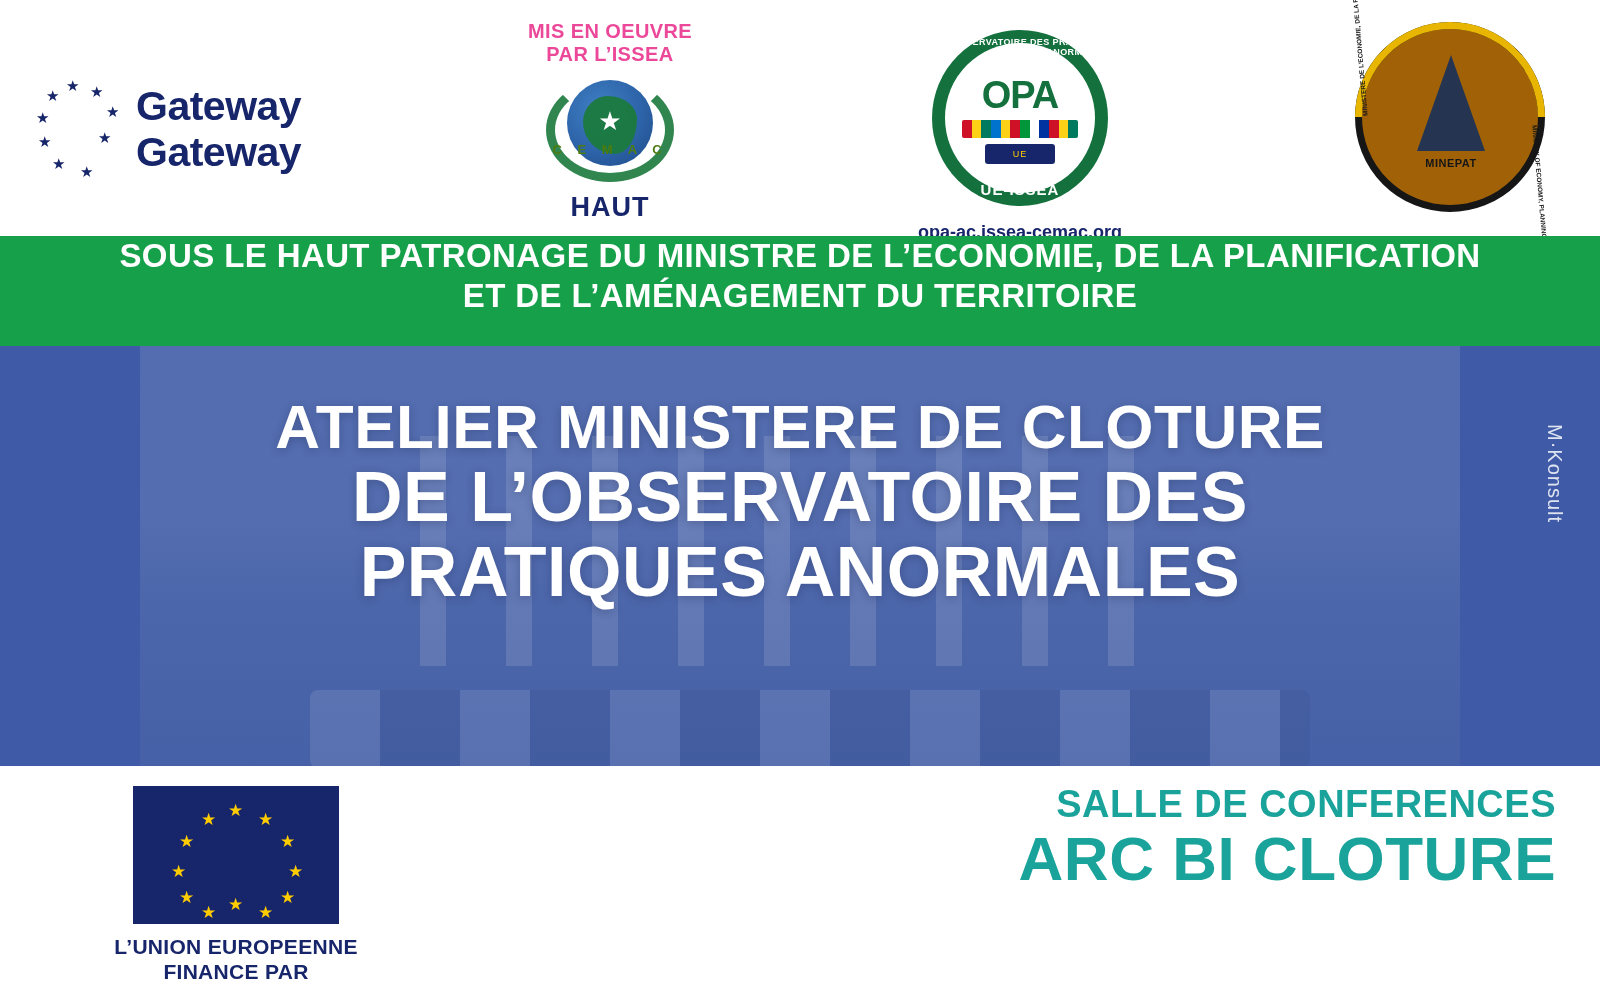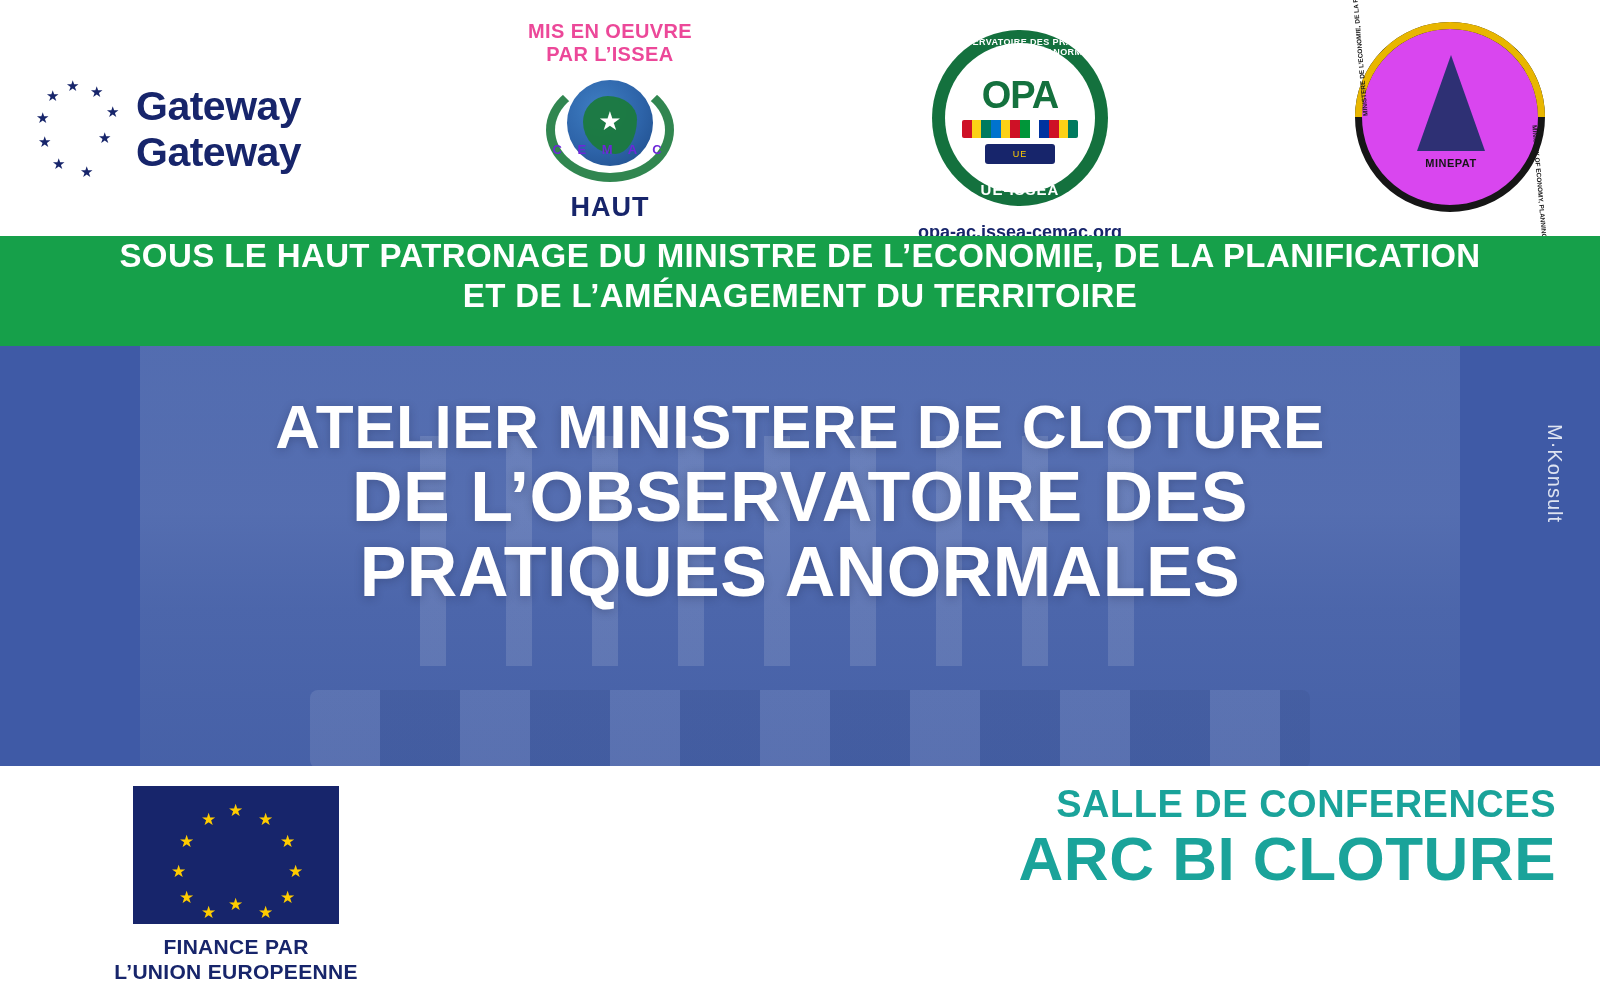--- a/index.html
+++ b/index.html
@@ -101,21 +101,21 @@
     width: 128px; height: 104px;
     border: 9px solid #1b7a3e;
     border-top-color: transparent;
     border-radius: 50%;
     opacity: .9;
   }
   .cemac-letters {
     position: absolute;
     left: 0; top: 70px;
     width: 130px;
-    color: #6d28d9;
+    color: #4d7c0f;
     font-size: 13px;
     font-weight: bold;
     letter-spacing: 6px;
     text-align: center;
   }
   .issea-word {
     color: #17256b;
     font-weight: bold;
     font-size: 27px;
     letter-spacing: 1px;
@@ -205,21 +205,21 @@
   .minepat-logo {
     position: absolute;
     right: 40px; top: 22px;
     width: 220px; height: 200px;
   }
   .minepat-circle {
     position: relative;
     width: 190px; height: 190px;
     margin: 0 auto;
     border-radius: 50%;
-    background: #d946ef;
+    background: #a16207;
     border: 7px solid #161616;
   }
   .minepat-arc {
     position: absolute;
     left: -7px; top: -7px;
     width: 190px; height: 190px;
     border-radius: 50%;
     border: 7px solid transparent;
     border-top-color: #e8b600;
     border-right-color: #e8b600;
@@ -523,22 +523,22 @@
         <span style="left:147px; top:103px;">★</span>
         <span style="left:125px; top:118px;">★</span>
         <span style="left:95px;  top:110px;">★</span>
         <span style="left:68px;  top:118px;">★</span>
         <span style="left:46px;  top:103px;">★</span>
         <span style="left:38px;  top:77px;">★</span>
         <span style="left:46px;  top:47px;">★</span>
         <span style="left:68px;  top:25px;">★</span>
       </div>
       <div class="eu-caption">
+        <div>L’UNION EUROPEENNE</div>
         <div>FINANCE PAR</div>
-        <div>L’UNION EUROPEENNE</div>
       </div>
     </div>
 
     <div class="venue-block">
       <div class="venue-l1">SALLE DE CONFERENCES</div>
       <div class="venue-l2">ARC BI CLOTURE</div>
     </div>
   </div>
 
 </div>

